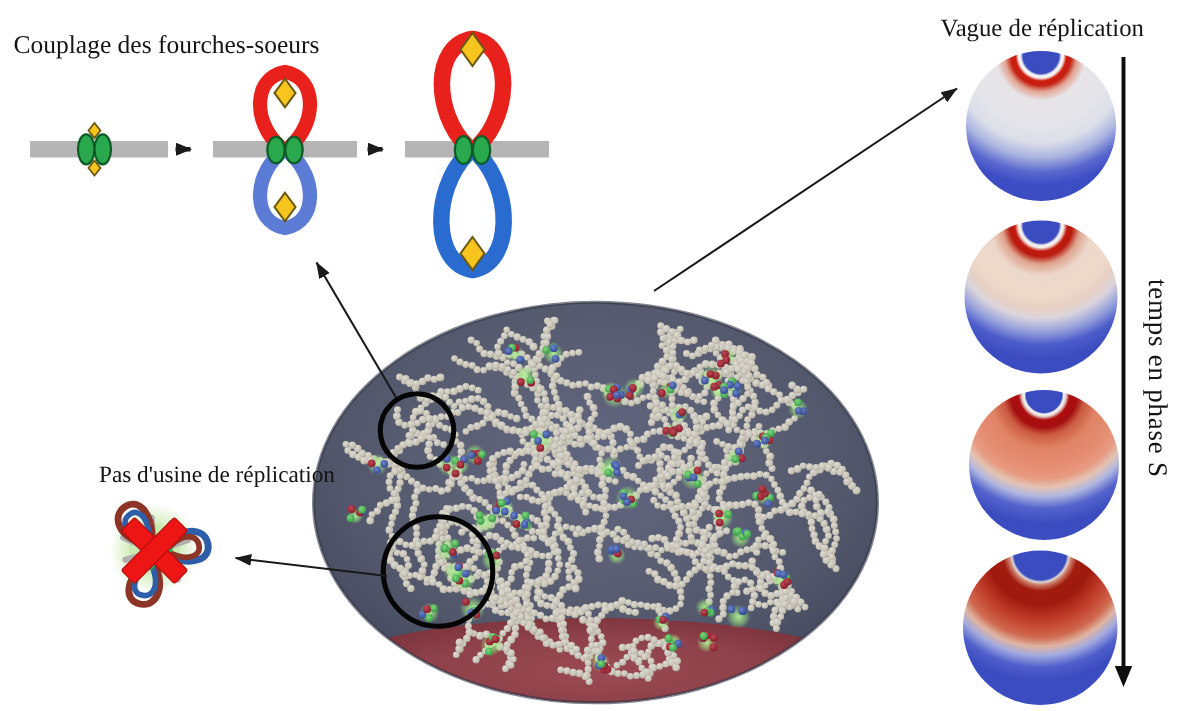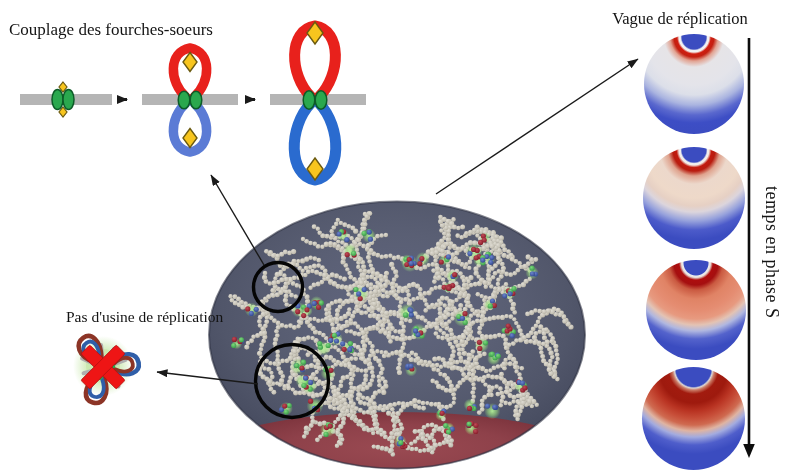--- a/index.html
+++ b/index.html
@@ -2,21 +2,21 @@
 <html style="--text-black: #141414; --bar-gray: #b5b5b5; --fork-red: #e8211c; --fork-blue-light: #5b7bd5; --fork-blue: #2a6bcf; --fork-green: #2aa84e; --fork-green-dark: #0d5c28; --fork-yellow: #f7c51e; --fork-yellow-dark: #6b5a10; --arrow-black: #1a1a1a; --x-red: #ee1515; --x-red-dark: #b50f0f; --loop-dark-red: #8c3426; --loop-blue: #2f5ea8; --spike-gray: #b0b0b0; --glow-green: #cdeab3; --coolwarm-blue: #3b4cc0; --coolwarm-red: #b40426; --nucleus-gray: #585d72; --nucleolus-red: #8e414a;"><head>
 <meta charset="utf-8">
 <style>
   html,body{margin:0;padding:0;background:#fff;}
   #fig{position:relative;width:800px;height:474px;background:#fff;overflow:hidden;
        font-family:Liberation Serif, serif;color:var(--text-black,#141414);}
   #fig-svg{position:absolute;left:0;top:0;width:800px;height:474px;}
   .label{position:absolute;white-space:nowrap;}
   #fork-title{left:9px;top:20px;font-size:17px;}
   #nofactory-title{left:18px;top:308px;font-size:15.5px;margin-left:48px;}
-  #wave-title{left:597px;top:9px;width:166px;text-align:center;font-size:16.5px;}
+  #wave-title{left:627px;top:9px;width:166px;font-size:16.5px;}
   #time-label{position:absolute;left:761px;top:186px;height:170px;
               writing-mode:vertical-rl;font-size:18px;letter-spacing:.5px;}
   .wave-sphere{position:absolute;border-radius:50%;}
   #ws1{left:644px;top:34px;width:100px;height:100px;}
   #ws2{left:643px;top:147px;width:102px;height:102px;}
   #ws3{left:646px;top:260px;width:100px;height:100px;}
   #ws4{left:642px;top:367px;width:103px;height:103px;}
 </style>
 </head>
 <body>

